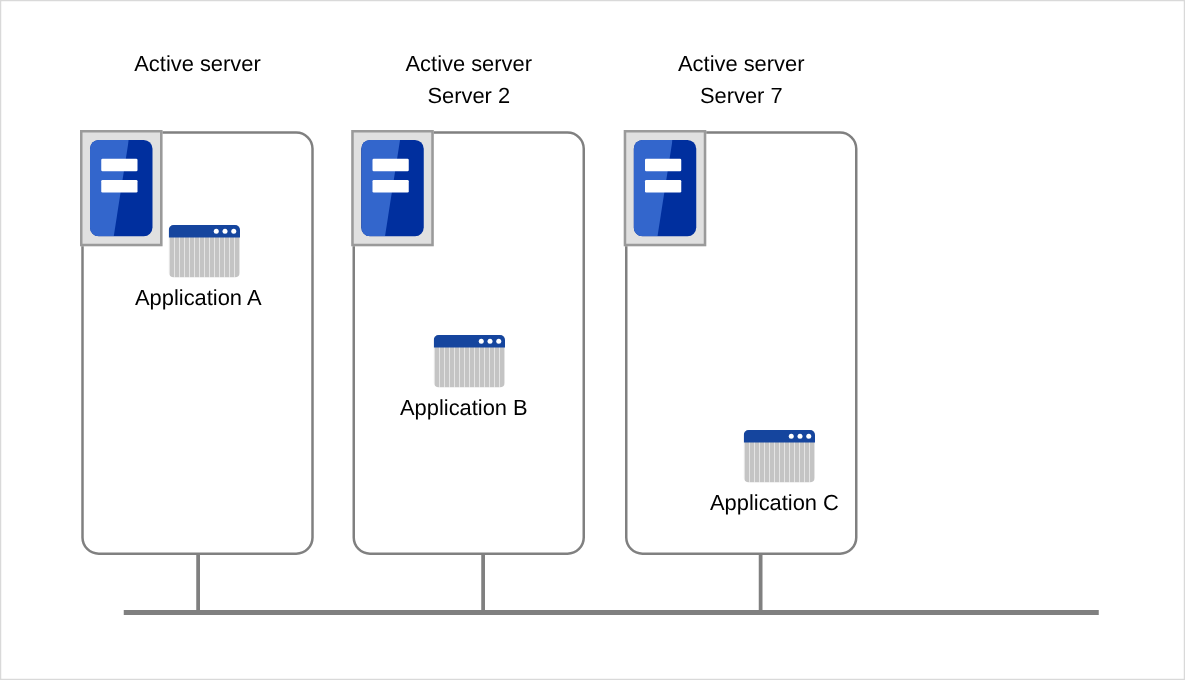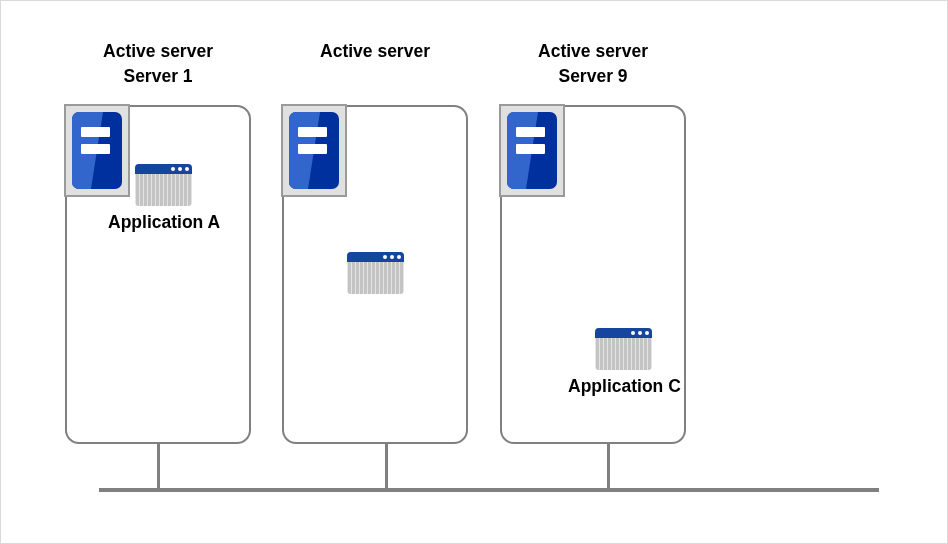--- a/index.html
+++ b/index.html
@@ -19,21 +19,20 @@
     border: 1px solid #d9d9d9;
     overflow: hidden;
   }
 
   
   .server-col {
     position: absolute;
     top: 0;
     height: 544px;
     width: 200px;
-    font-weight: bold;
   }
   .server-caption {
     position: absolute;
     top: 38px;
     left: 0;
     width: 100%;
     text-align: center;
     font-size: 17.5px;
     line-height: 25px;
     color: #000000;
@@ -93,21 +92,22 @@
     background: #ffffff;
     border-radius: 1px;
   }
   .server-icon .bar.b1 { top: 20%; }
   .server-icon .bar.b2 { top: 42%; }
 
   
   .app {
     position: absolute;
     width: 110px;
-    text-align: right;
+    text-align: left;
+    margin-top: 16px;
   }
   .app-win {
     position: relative;
     width: 57px;
     height: 42px;
     margin: 0 auto;
     border-radius: 4px;
     background: #c4c4c4;
     background-image: repeating-linear-gradient(
       to right,
@@ -162,21 +162,20 @@
   }
 </style>
 </head>
 <body>
 
 <div id="canvas">
 
   <div class="server-col" style="left:57px;">
     <div class="server-caption">
       <span class="cap-line">Active server</span>
-      <span class="cap-line">Server 1</span>
     </div>
     <div class="server-box"></div>
     <div class="server-icon">
       <div class="chip">
         <div class="bar b1"></div>
         <div class="bar b2"></div>
       </div>
     </div>
     <div class="app" style="left:50px; top:163px;">
       <div class="app-win">
@@ -187,44 +186,46 @@
         </div>
       </div>
       <div class="app-label">Application  A</div>
     </div>
     <div class="drop-line" style="left:99px;"></div>
   </div>
 
   <div class="server-col" style="left:274px;">
     <div class="server-caption">
       <span class="cap-line">Active server</span>
+      <span class="cap-line">Server 2</span>
     </div>
     <div class="server-box"></div>
     <div class="server-icon">
       <div class="chip">
         <div class="bar b1"></div>
         <div class="bar b2"></div>
       </div>
     </div>
     <div class="app" style="left:45px; top:251px;">
       <div class="app-win">
         <div class="titlebar">
           <span class="dot"></span>
           <span class="dot"></span>
           <span class="dot"></span>
         </div>
       </div>
+      <div class="app-label">Application  B</div>
     </div>
     <div class="drop-line" style="left:110px;"></div>
   </div>
 
   <div class="server-col" style="left:492px;">
     <div class="server-caption">
       <span class="cap-line">Active server</span>
-      <span class="cap-line">Server 9</span>
+      <span class="cap-line">Server 7</span>
     </div>
     <div class="server-box"></div>
     <div class="server-icon">
       <div class="chip">
         <div class="bar b1"></div>
         <div class="bar b2"></div>
       </div>
     </div>
     <div class="app" style="left:75px; top:327px;">
       <div class="app-win">

